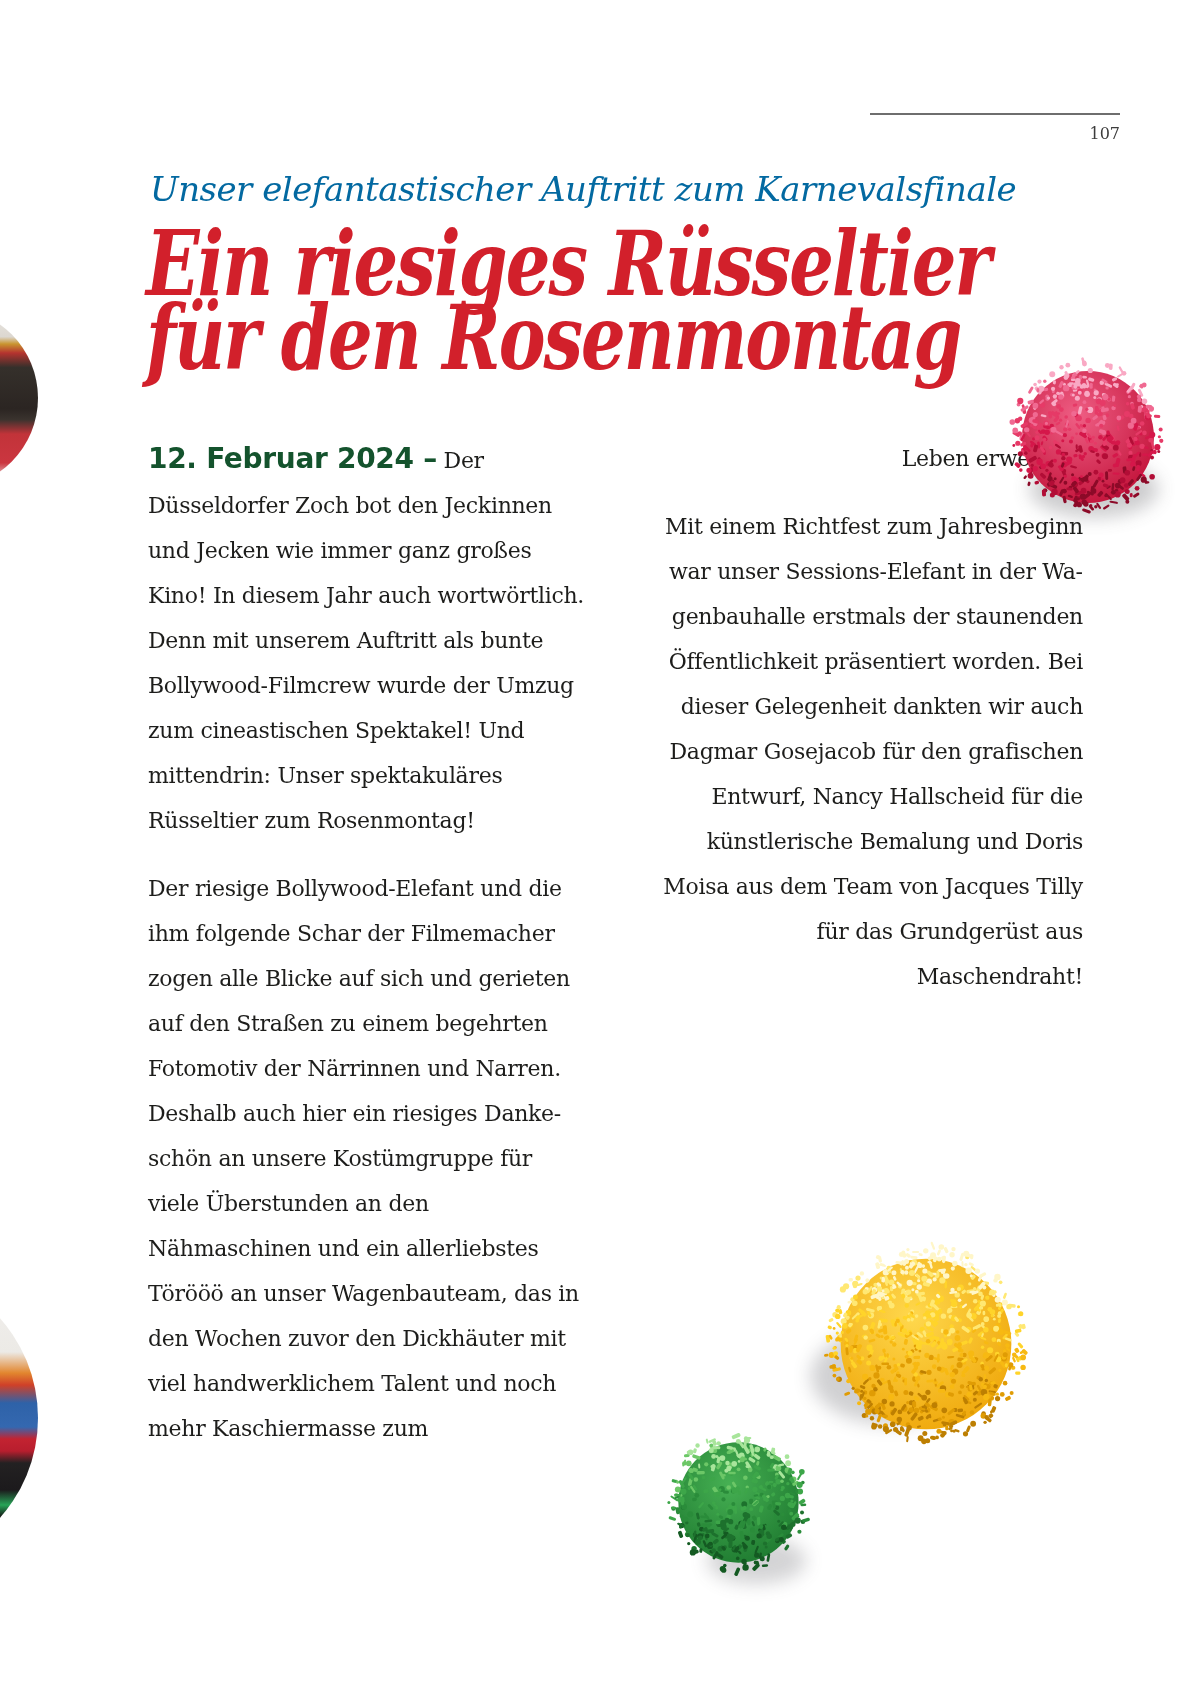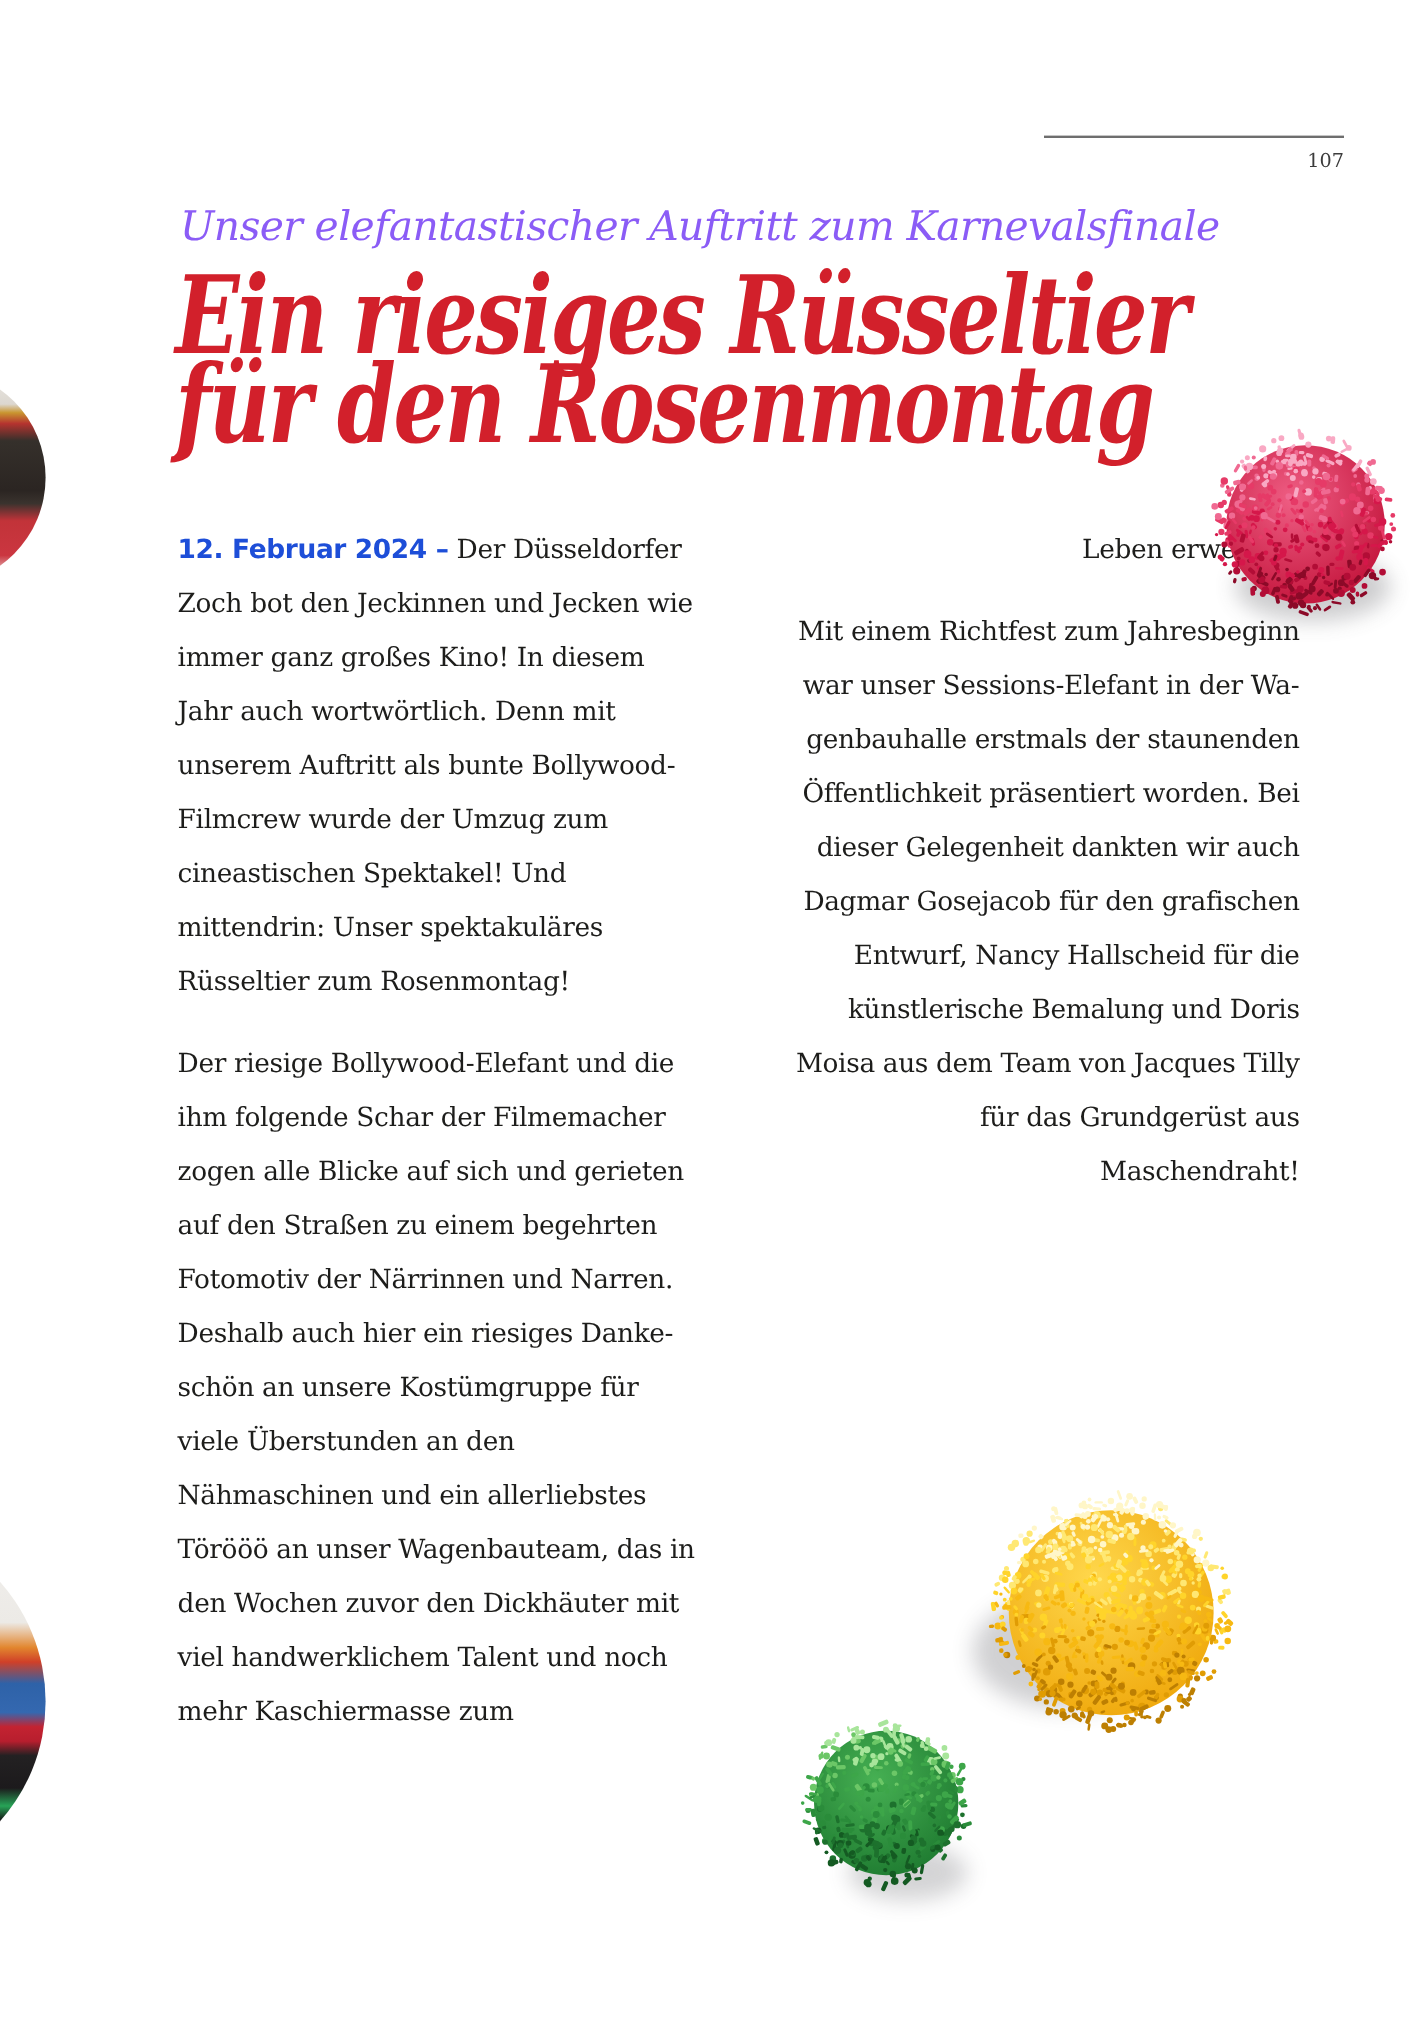--- a/index.html
+++ b/index.html
@@ -20,21 +20,21 @@
     position:absolute;left:870px;top:108px;width:250px;
     text-align:right;
     font:16px/20px "DejaVu Serif",serif;
     color:#3c3c3c;
   }
   
   .kicker{
     position:absolute;left:150px;top:151px;width:950px;
     font:italic 34px/44px "DejaVu Serif",serif;
     letter-spacing:-0.5px;
-    color:#8b5cf6;
+    color:#0369a1;
     white-space:nowrap;
   }
   .headline{
     position:absolute;left:146px;top:210px;margin:0;
     color:var(--c-headline,#d2202b);
   }
   .hl-line{
     display:block;
     font:italic 700 90px/74px "DejaVu Serif",serif;
     letter-spacing:-2.5px;
@@ -51,23 +51,23 @@
     text-align:left;
     hyphens:manual;
     -webkit-hyphens:manual;
   }
   .col-left{left:148px;}
   .col-right{left:647px;text-align:right;}
   .col p{margin:0 0 23px 0;}
   .date-lead{
     font-family:"DejaVu Sans",sans-serif;
     font-weight:700;
-    font-size:22px;
+    font-size:28px;
     letter-spacing:-0.3px;
-    color:#1d4ed8;
+    color:#14532d;
   }
   
   .photo-circle{
     position:absolute;border-radius:50%;
   }
   
   .pompom{position:absolute;overflow:visible;}
 </style>
 </head>
 <body>

